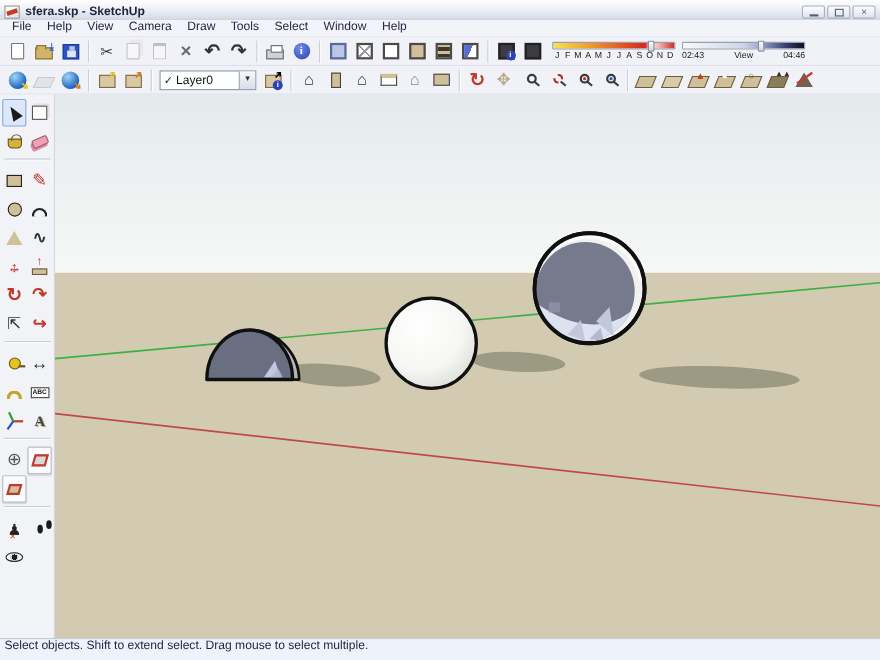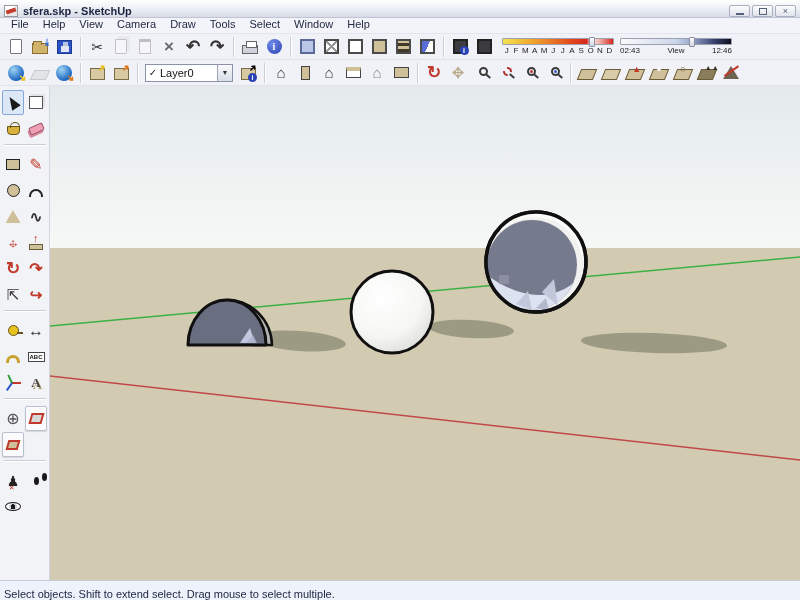--- a/index.html
+++ b/index.html
@@ -136,21 +136,21 @@
   .pawn::after { content:"✕"; position:absolute; left:2px; bottom:-3px; font-size:7px; color:#c0392b; }
   .feet { width:5px; height:8px; border-radius:50%; background:#1a1a1a; box-shadow:8px -4px 0 #1a1a1a; }
   .eye-ic { width:16px; height:9px; border:1.5px solid #222; border-radius:50%;
     background:radial-gradient(circle at 50% 50%,#1a1a1a 2.5px,#cfd4de 2.5px 4px,#fff 4px); }
 
   
   .viewport { flex:1; position:relative; overflow:hidden; }
   .viewport svg { display:block; }
 
   
-  .statusbar { height:20px; background:#edf2fb; border-top:1px solid #c6cbd8; display:flex; align-items:flex-end;
+  .statusbar { height:20px; background:#edf2fb; border-top:1px solid #c6cbd8; display:flex; align-items:flex-start;
     font-size:11px; color:#1d2440; padding-left:4px; }
 </style>
 </head>
 <body>
 
 <div class="app">
 
   <div class="titlebar">
     <span class="app-icon"></span>
     <span class="title">sfera.skp - SketchUp</span>
@@ -263,21 +263,21 @@
       </div>
     </div>
 
     <div class="shadow-widget">
       <div class="sbar time-bar">
         <span class="sthumb" style="left:62%;"></span>
       </div>
       <div class="slabels time">
         <span>02:43</span>
         <span>View</span>
-        <span>12:46</span>
+        <span>04:46</span>
       </div>
     </div>
   </div>
 
   <div class="tb">
     <span class="btn">
         <span class="globe g-yellow"></span>
       </span>
     <span class="btn dis">
         <span class="flatquad"></span>

